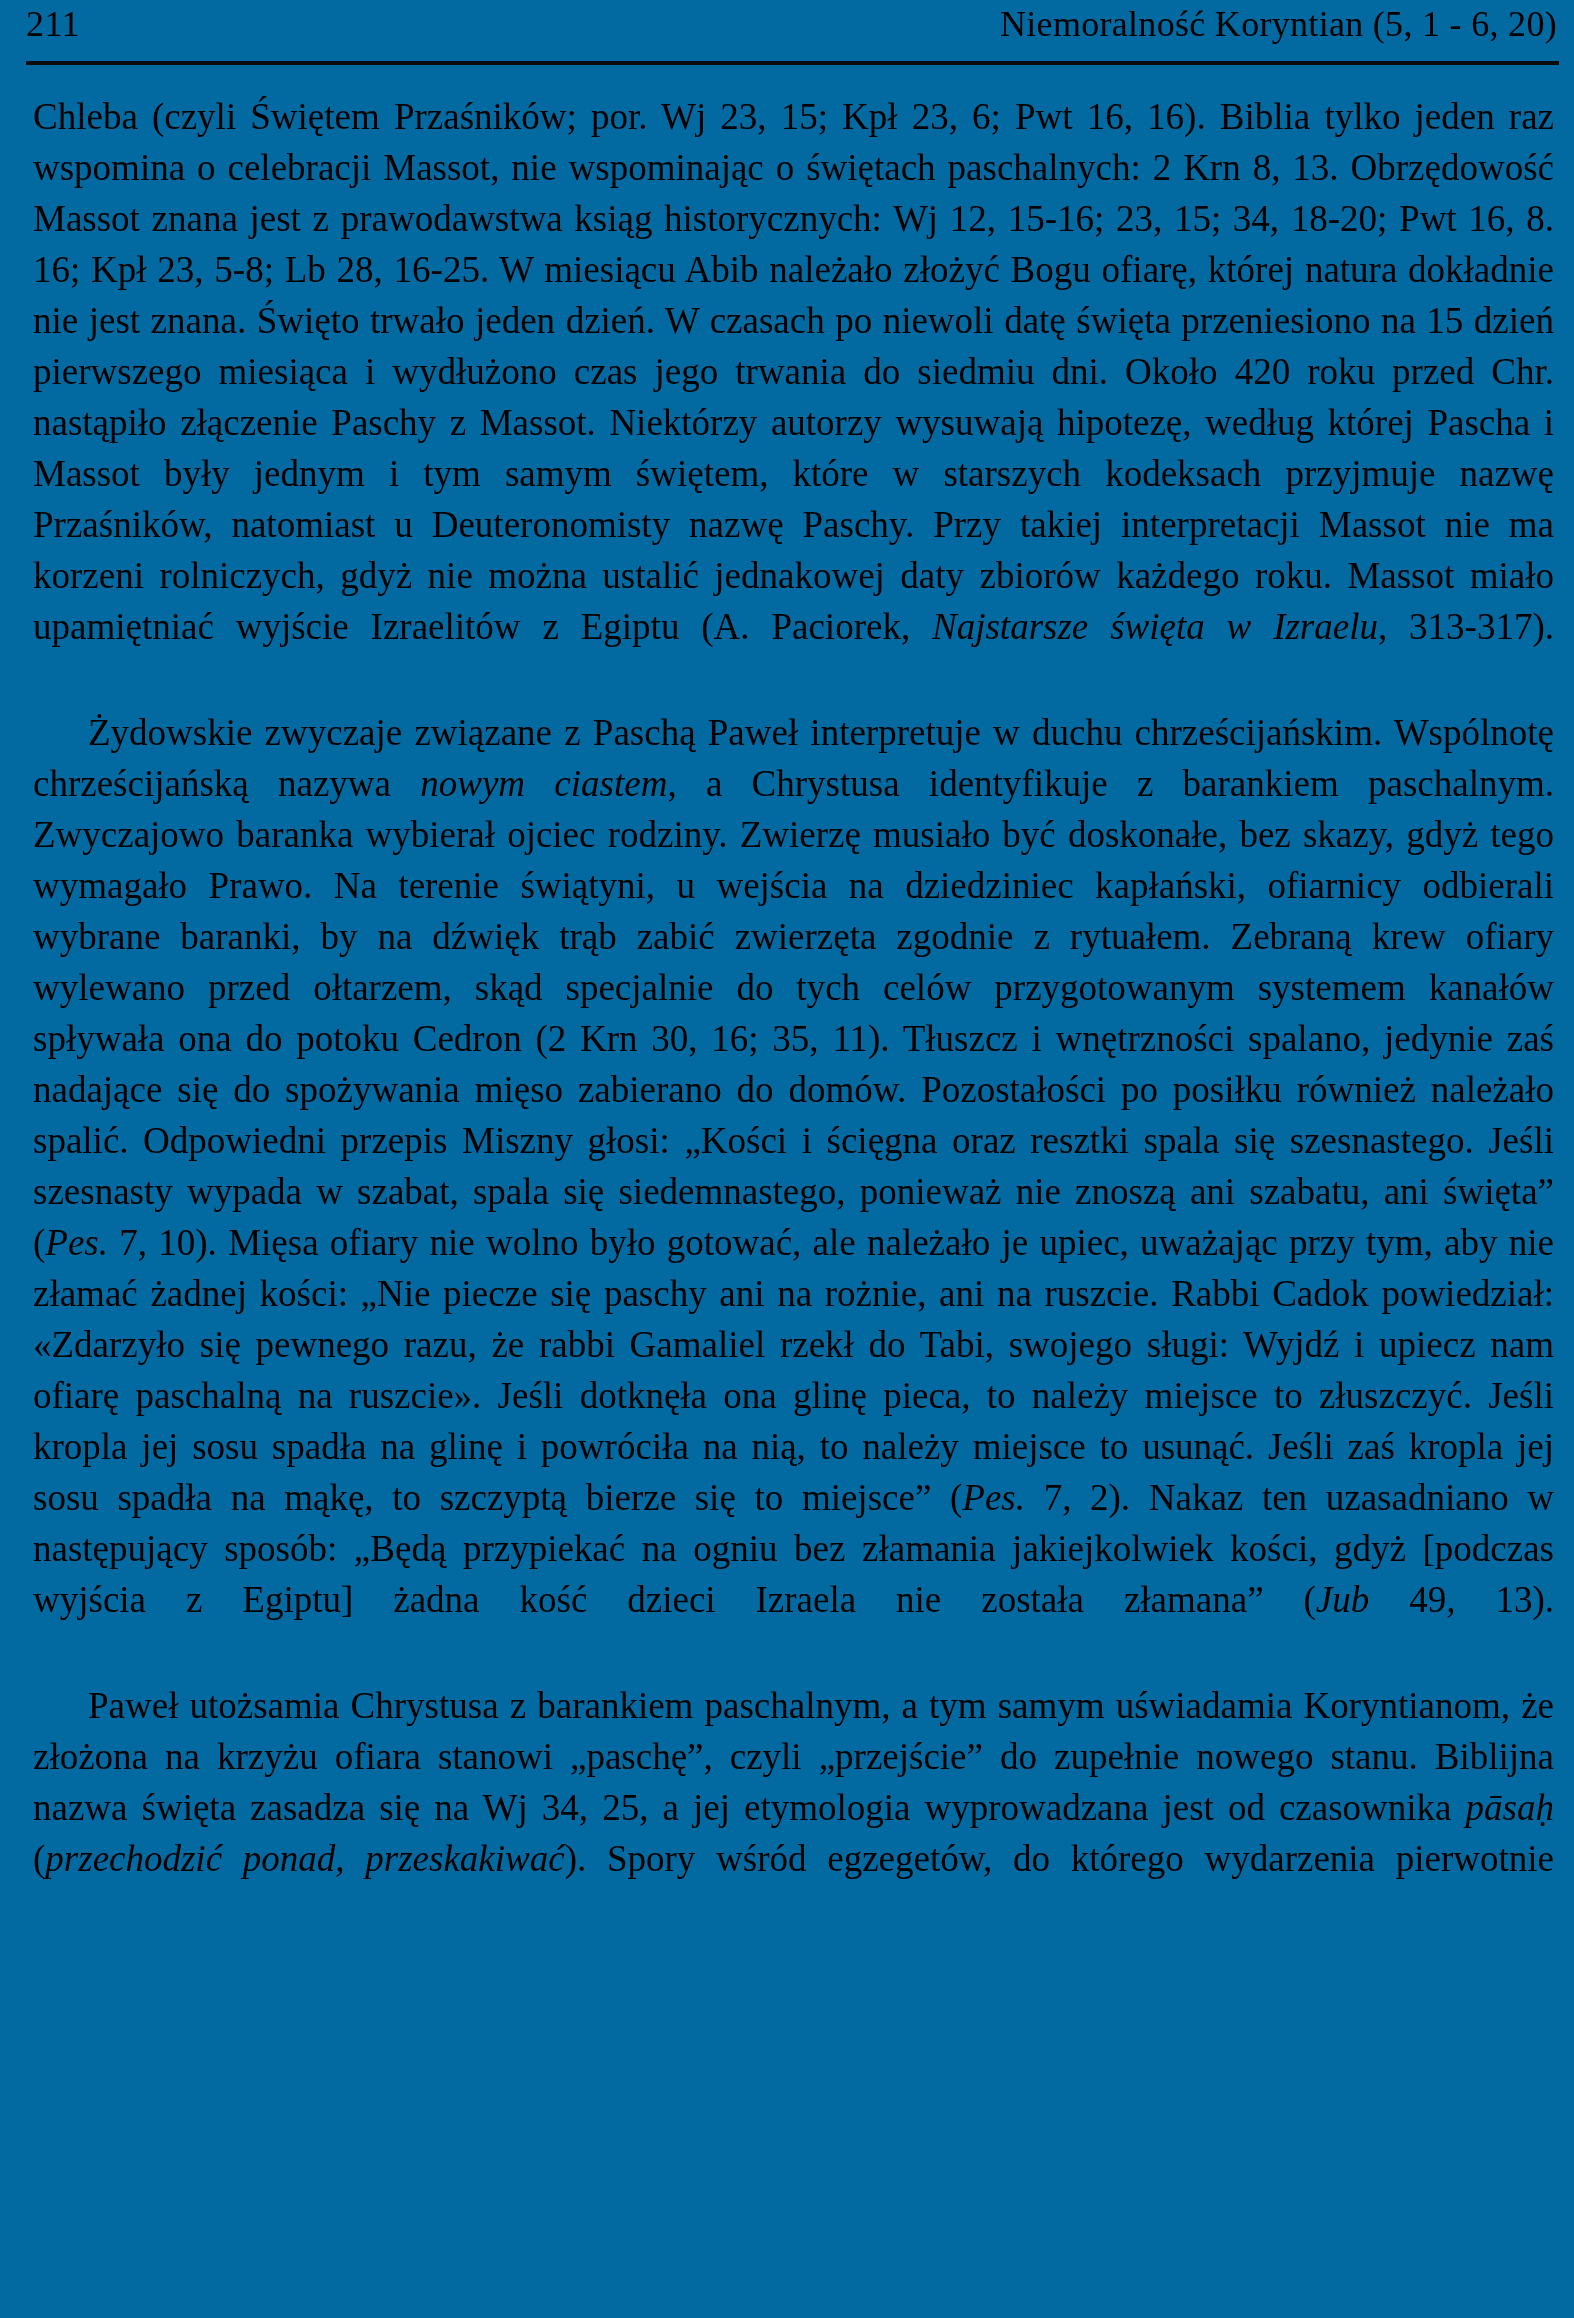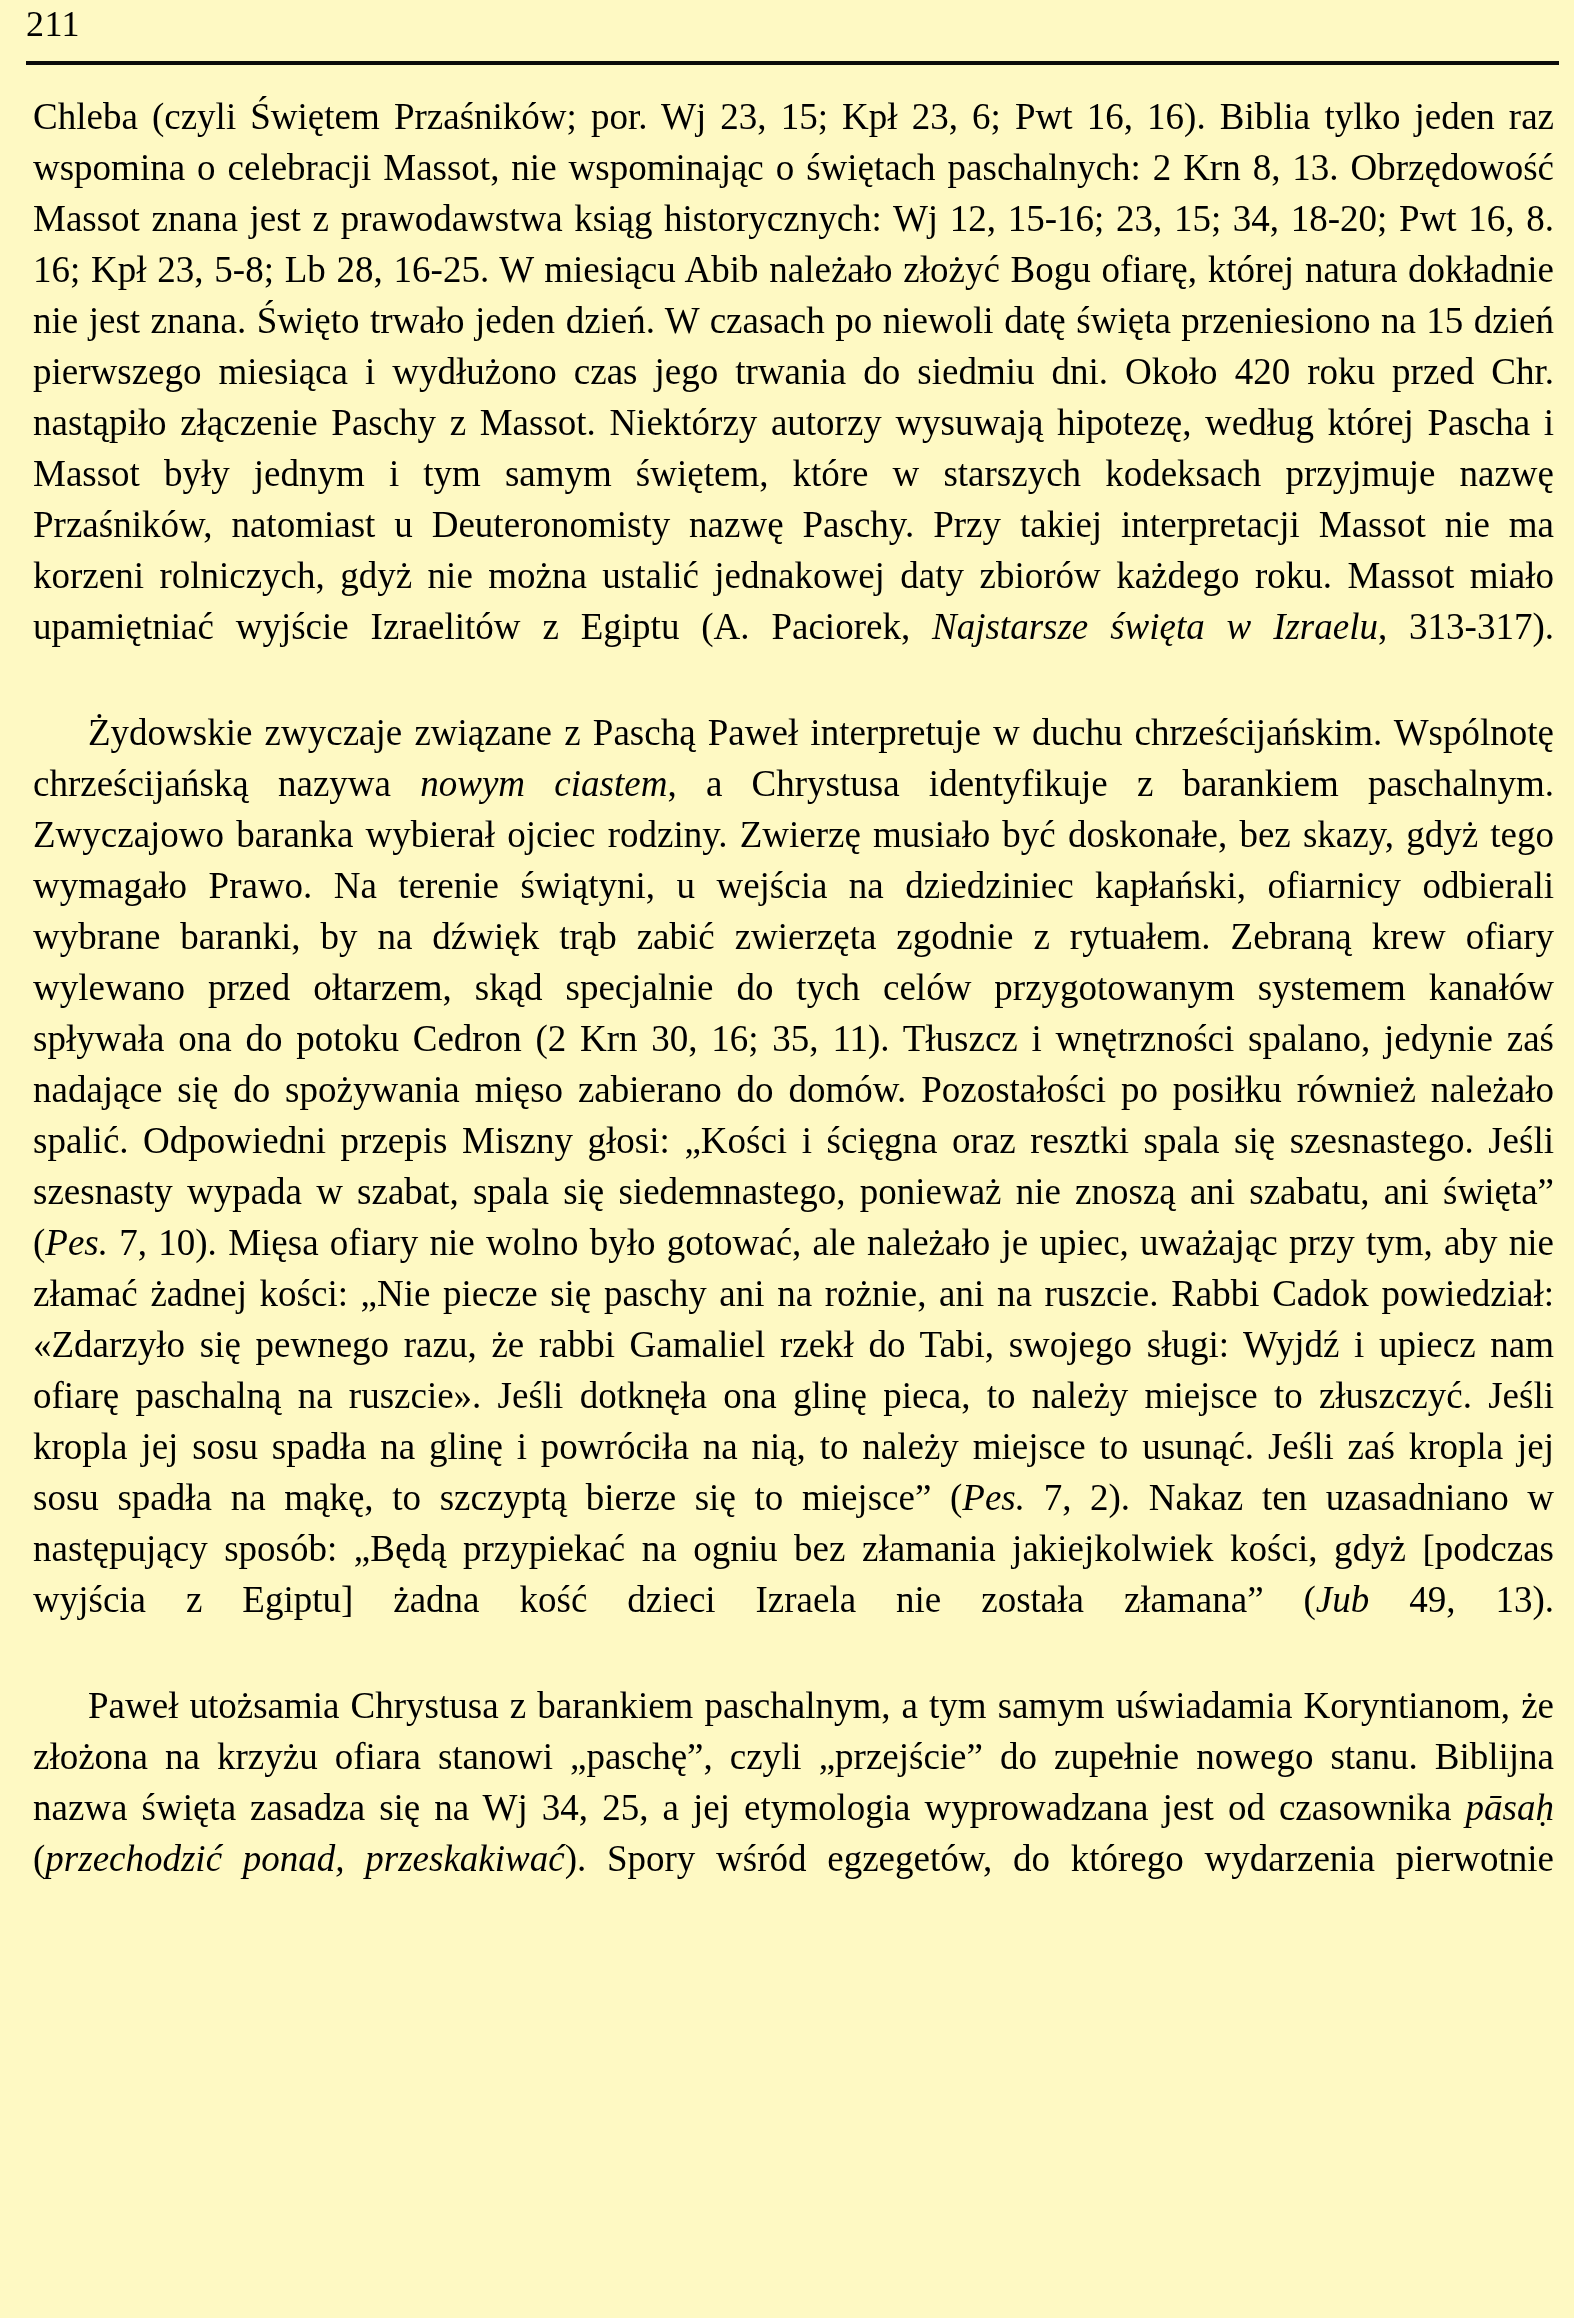--- a/index.html
+++ b/index.html
@@ -13,21 +13,21 @@
     height: 2319px;
     font-family: "Liberation Serif", "DejaVu Serif", serif;
     color: #000000;
     overflow: hidden;
   }
 
   .page {
     position: relative;
     width: 1575px;
     height: 2319px;
-    background: #fef9c3;
+    background: #0369a1;
     box-sizing: border-box;
   }
 
   
   .running-head {
     position: absolute;
     left: 26px;
     top: 6.3px;
     width: 1531px;
     display: flex;
@@ -89,20 +89,21 @@
     font-style: italic;
   }
 </style>
 </head>
 <body>
 
 <div class="page">
 
   <div class="running-head">
     <span class="folio">211</span>
+    <span class="head-title">Niemoralność Koryntian (5, 1 - 6, 20)</span>
   </div>
 
   <div class="head-rule"></div>
 
   <div class="textblock">
     <p class="para"><span>Chleba (czyli Świętem Przaśników; por. Wj 23, 15; Kpł 23, 6; Pwt 16, 16). Biblia tylko jeden raz wspomina o celebracji Massot, nie wspominając o świętach paschalnych: 2 Krn 8, 13. Obrzędowość Massot znana jest z prawodawstwa ksiąg historycznych: Wj 12, 15-16; 23, 15; 34, 18-20; Pwt 16, 8. 16; Kpł 23, 5-8; Lb 28, 16-25. W miesiącu Abib należało złożyć Bogu ofiarę, której natura dokładnie nie jest znana. Święto trwało jeden dzień. W czasach po niewoli datę święta przeniesiono na 15 dzień pierwszego miesiąca i wydłużono czas jego trwania do siedmiu dni. Około 420 roku przed Chr. nastąpiło złączenie Paschy z Massot. Niektórzy autorzy wysuwają hipotezę, według której Pascha i Massot były jednym i tym samym świętem, które w starszych kodeksach przyjmuje nazwę Przaśników, natomiast u Deuteronomisty nazwę Paschy. Przy takiej interpretacji Massot nie ma korzeni rolniczych, gdyż nie można ustalić jednakowej daty zbiorów każdego roku. Massot miało upamiętniać wyjście Izraelitów z Egiptu (A. Paciorek, </span><span class="it">Najstarsze święta w Izraelu</span><span>, 313-317).</span></p>
     <p class="para indent"><span>Żydowskie zwyczaje związane z Paschą Paweł interpretuje w duchu chrześcijańskim. Wspólnotę chrześcijańską nazywa </span><span class="it">nowym ciastem</span><span>, a Chrystusa identyfikuje z barankiem paschalnym. Zwyczajowo baranka wybierał ojciec rodziny. Zwierzę musiało być doskonałe, bez skazy, gdyż tego wymagało Prawo. Na terenie świątyni, u wejścia na dziedziniec kapłański, ofiarnicy odbierali wybrane baranki, by na dźwięk trąb zabić zwierzęta zgodnie z rytuałem. Zebraną krew ofiary wylewano przed ołtarzem, skąd specjalnie do tych celów przygotowanym systemem kanałów spływała ona do potoku Cedron (2 Krn 30, 16; 35, 11). Tłuszcz i wnętrzności spalano, jedynie zaś nadające się do spożywania mięso zabierano do domów. Pozostałości po posiłku również należało spalić. Odpowiedni przepis Miszny głosi: „Kości i ścięgna oraz resztki spala się szesnastego. Jeśli szesnasty wypada w szabat, spala się siedemnastego, ponieważ nie znoszą ani szabatu, ani święta” (</span><span class="it">Pes.</span><span> 7, 10). Mięsa ofiary nie wolno było gotować, ale należało je upiec, uważając przy tym, aby nie złamać żadnej kości: „Nie piecze się paschy ani na rożnie, ani na ruszcie. Rabbi Cadok powiedział: «Zdarzyło się pewnego razu, że rabbi Gamaliel rzekł do Tabi, swojego sługi: Wyjdź i upiecz nam ofiarę paschalną na ruszcie». Jeśli dotknęła ona glinę pieca, to należy miejsce to złuszczyć. Jeśli kropla jej sosu spadła na glinę i powróciła na nią, to należy miejsce to usunąć. Jeśli zaś kropla jej sosu spadła na mąkę, to szczyptą bierze się to miejsce” (</span><span class="it">Pes.</span><span> 7, 2). Nakaz ten uzasadniano w następujący sposób: „Będą przypiekać na ogniu bez złamania jakiejkolwiek kości, gdyż [podczas wyjścia z Egiptu] żadna kość dzieci Izraela nie została złamana” (</span><span class="it">Jub</span><span> 49, 13).</span></p>
     <p class="para indent"><span>Paweł utożsamia Chrystusa z barankiem paschalnym, a tym samym uświadamia Koryntianom, że złożona na krzyżu ofiara stanowi „paschę”, czyli „przejście” do zupełnie nowego stanu. Biblijna nazwa święta zasadza się na Wj 34, 25, a jej etymologia wyprowadzana jest od czasownika </span><span class="it">pāsaḥ</span><span> (</span><span class="it">przechodzić ponad, przeskakiwać</span><span>). Spory wśród egzegetów, do którego wydarzenia pierwotnie</span></p>
   </div>
 

